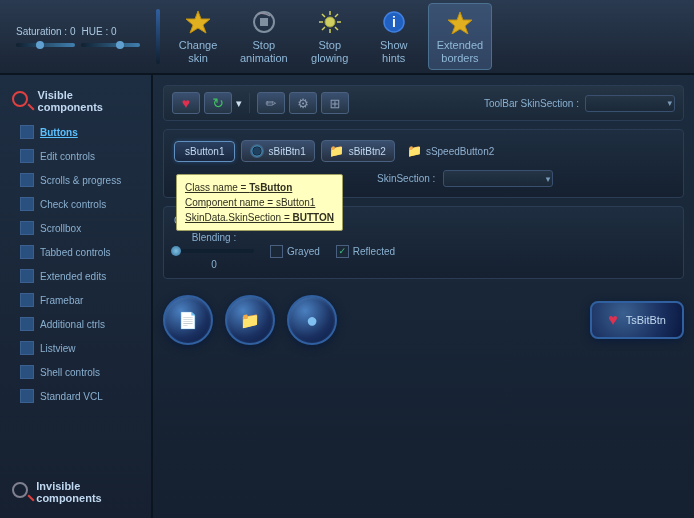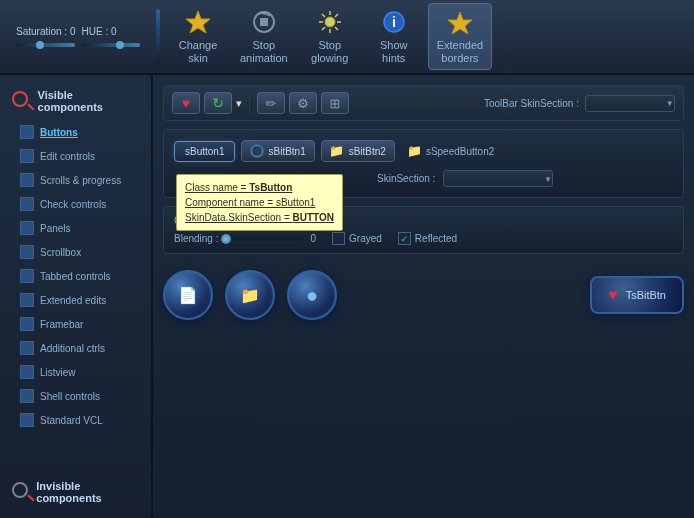--- a/index.html
+++ b/index.html
@@ -337,20 +337,21 @@
       display: flex;
       align-items: center;
       gap: 16px;
     }
     .blending-row {
       display: flex;
       align-items: center;
       gap: 6px;
       font-size: 10px;
       color: #8ab0d0;
+      flex-direction: column;
     }
     .blending-slider-track {
       width: 80px;
       height: 4px;
       background: #102030;
       border-radius: 2px;
       position: relative;
     }
     .blending-slider-fill {
       width: 0%;
@@ -545,24 +546,20 @@
     <div class="sidebar-item">
       <div class="sidebar-item-icon si-blue"></div>
       <span>Scrolls &amp; progress</span>
     </div>
     <div class="sidebar-item">
       <div class="sidebar-item-icon si-blue"></div>
       <span>Check controls</span>
     </div>
     <div class="sidebar-item">
       <div class="sidebar-item-icon si-blue"></div>
-      <span>Panels</span>
-    </div>
-    <div class="sidebar-item">
-      <div class="sidebar-item-icon si-blue"></div>
       <span>Scrollbox</span>
     </div>
     <div class="sidebar-item">
       <div class="sidebar-item-icon si-blue"></div>
       <span>Tabbed controls</span>
     </div>
     <div class="sidebar-item">
       <div class="sidebar-item-icon si-blue"></div>
       <span>Extended edits</span>
     </div>

